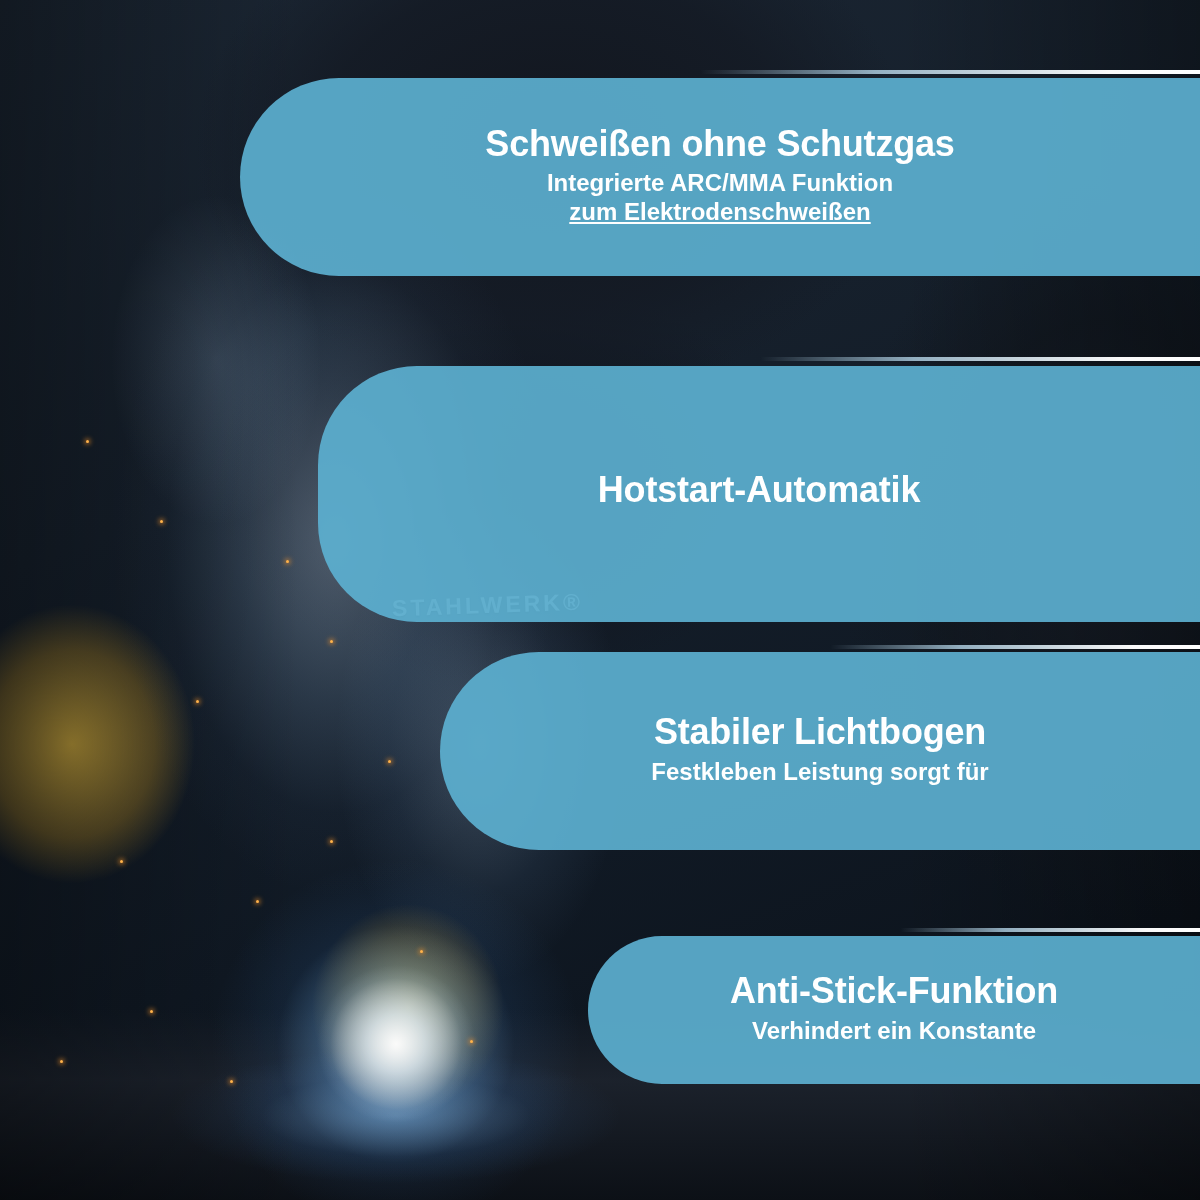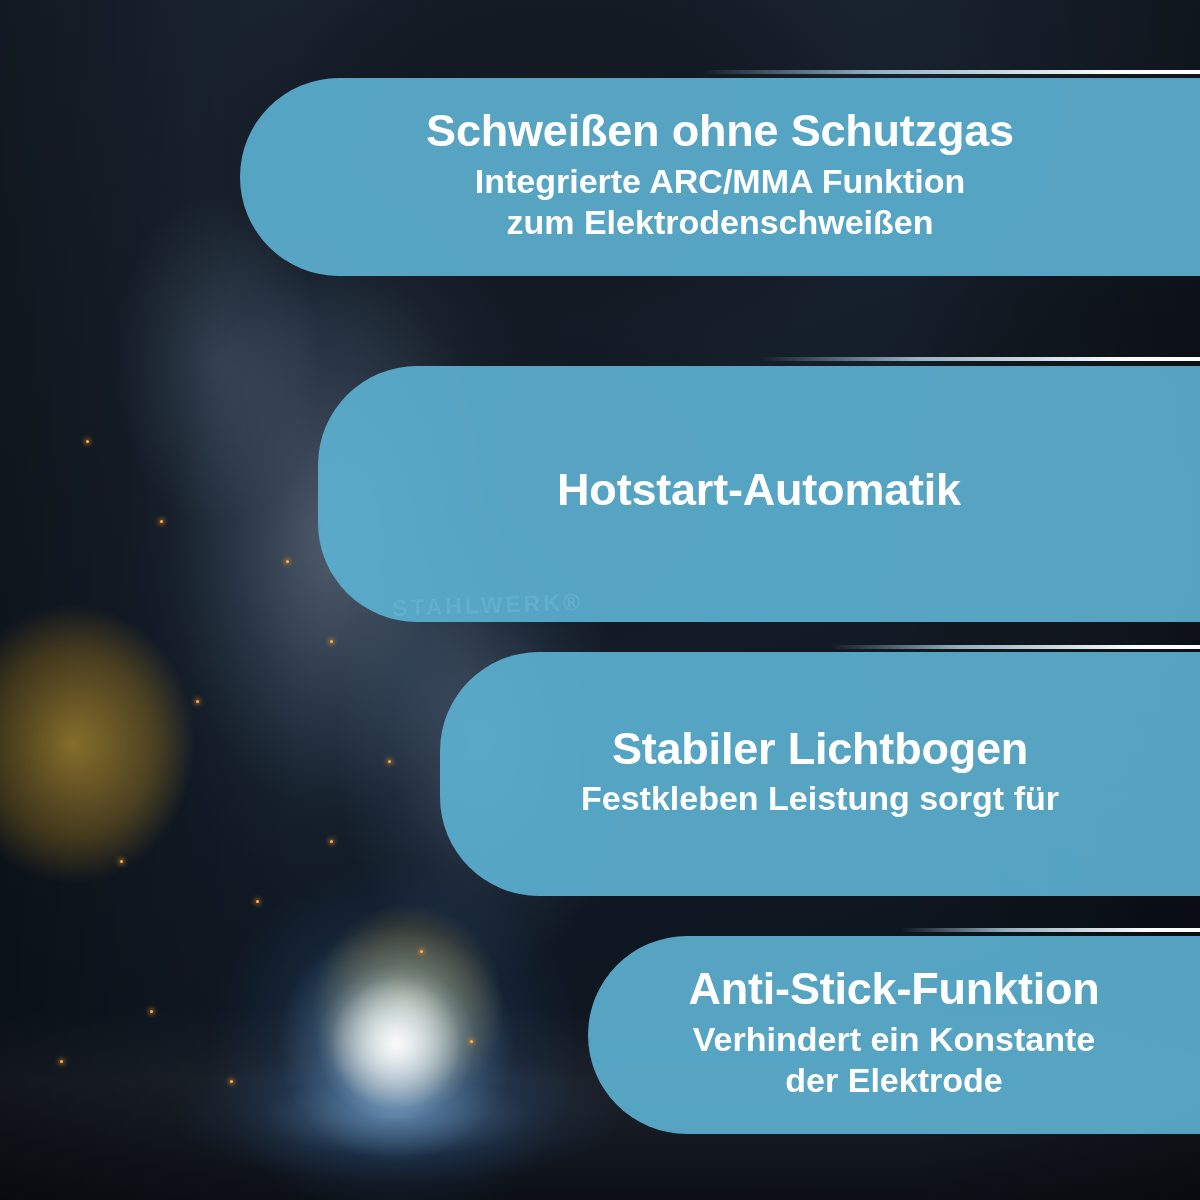--- a/index.html
+++ b/index.html
@@ -68,38 +68,38 @@
     color: #ffffff;
     box-sizing: border-box;
     display: flex;
     flex-direction: column;
     justify-content: center;
     padding: 14px 34px 18px 34px;
     text-align: center;
     right: 0;
   }
   .pill .title {
-    font-size: 45px;
+    font-size: 36px;
     font-weight: bold;
     line-height: 1.12;
     margin-bottom: 4px;
     letter-spacing: -0.2px;
   }
   .pill .sub {
-    font-size: 34px;
+    font-size: 24px;
     font-weight: bold;
     line-height: 1.22;
   }
-  .pill .sub .l2 { display: block; }
+  .pill .sub .l2 { display: block; text-decoration: underline; }
 
   
   #pill-1 { top: 78px;  left: 240px;  height: 198px; border-radius: 99px 0 0 99px; }
   #pill-2 { top: 366px; left: 318px;  height: 256px; border-radius: 99px 0 0 99px; }
-  #pill-3 { top: 652px; left: 440px;  height: 244px; border-radius: 99px 0 0 99px; }
-  #pill-4 { top: 936px; left: 588px;  height: 198px; border-radius: 99px 0 0 99px; }
+  #pill-3 { top: 652px; left: 440px;  height: 198px; border-radius: 99px 0 0 99px; }
+  #pill-4 { top: 936px; left: 588px;  height: 148px; border-radius: 99px 0 0 99px; }
 
   
   .glint {
     position: absolute;
     right: 0;
     height: 4px;
     background: linear-gradient(to right, rgba(255,255,255,0) 0%, rgba(190,225,245,0.75) 35%, rgba(255,255,255,0.98) 82%, rgba(255,255,255,1) 100%);
     filter: blur(0.6px);
   }
   #glint-1 { top: 70px;  left: 700px; }
@@ -166,17 +166,16 @@
     <div class="sub">
       <span class="l1">Festkleben Leistung sorgt für</span>
     </div>
   </div>
 
   <div class="glint" id="glint-4" style="width: 300px;"></div>
   <div class="pill" id="pill-4">
     <div class="title">Anti-Stick-Funktion</div>
     <div class="sub">
       <span class="l1">Verhindert ein Konstante</span>
-      <span class="l2">der Elektrode</span>
     </div>
   </div>
 
 </div>
 
 </body></html>

